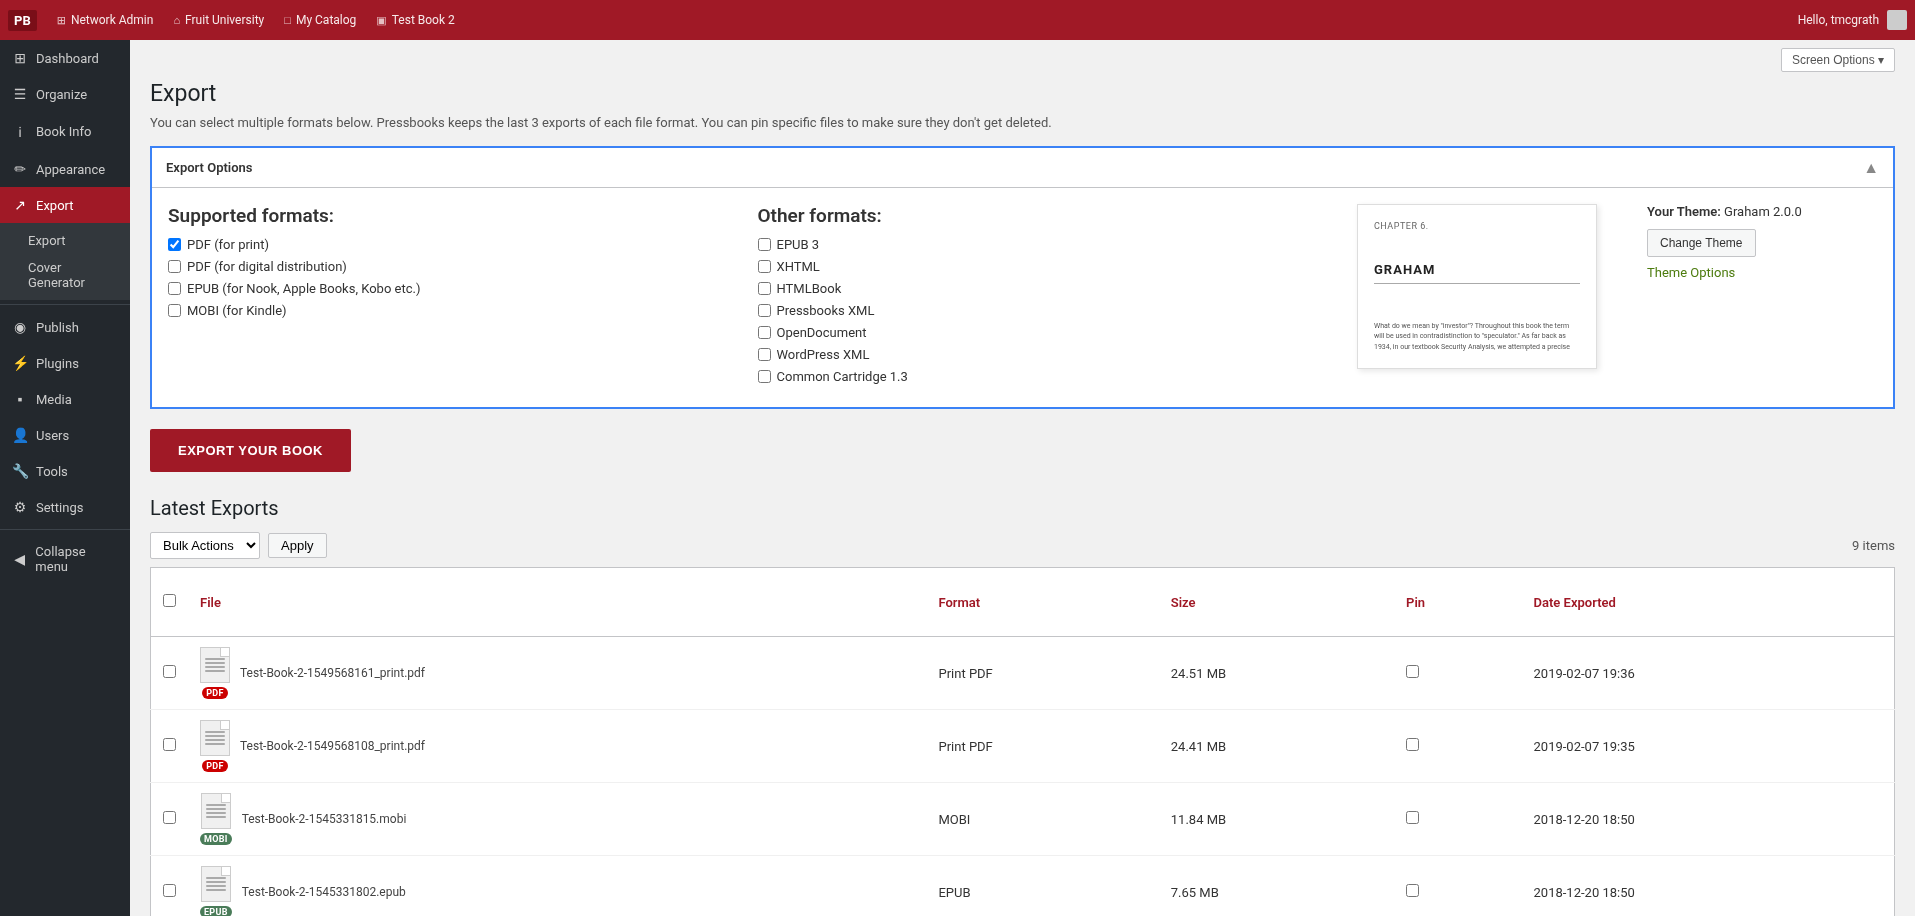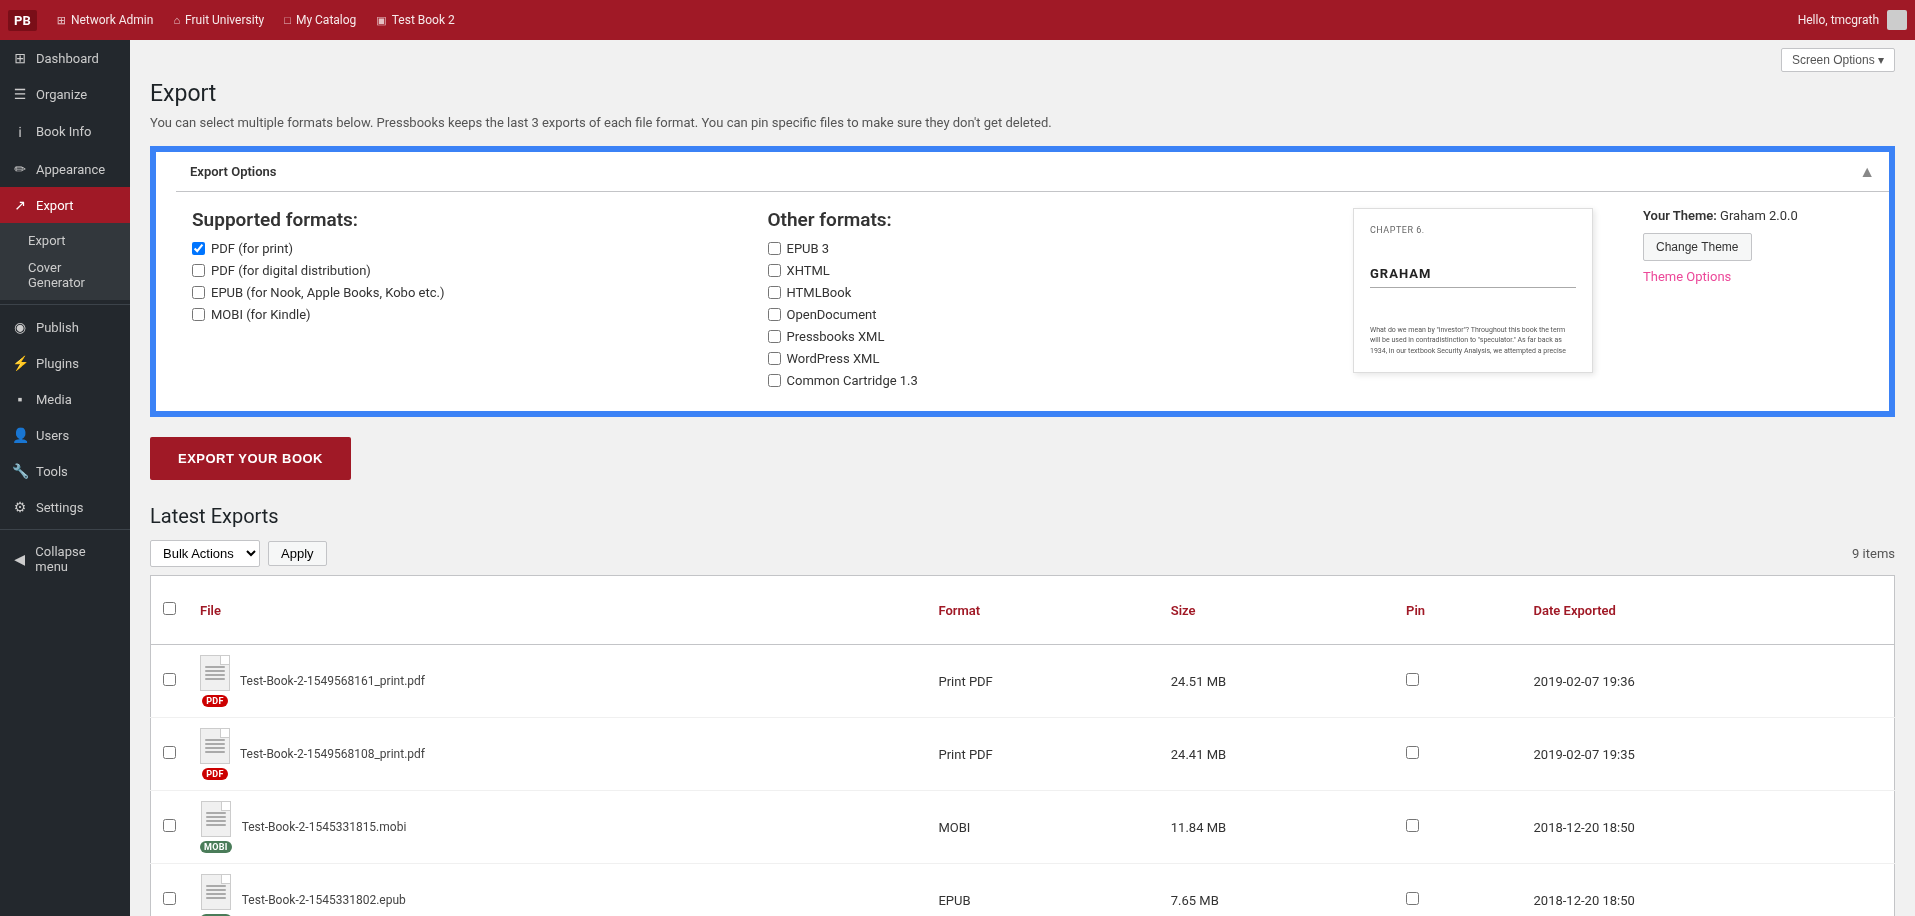--- a/index.html
+++ b/index.html
@@ -117,23 +117,22 @@
     }
     .page-description {
       font-size: 13px;
       color: #555;
       margin-bottom: 16px;
     }
 
     
     .export-options-box {
       background: #fff;
-      border: 6px solid #3b82f6;
+      border: 2px solid #3b82f6;
       margin-bottom: 20px;
-      padding-left: 20px;
     }
     .export-options-header {
       background: #fff;
       border-bottom: 1px solid #c3c4c7;
       padding: 10px 14px;
       display: flex;
       justify-content: space-between;
       align-items: center;
       font-size: 13px;
       font-weight: 600;
@@ -225,21 +224,21 @@
       border: 1px solid #c3c4c7;
       padding: 6px 12px;
       font-size: 12px;
       cursor: pointer;
       border-radius: 2px;
       color: #333;
       margin-bottom: 8px;
       display: inline-block;
     }
     .theme-options-link {
-      color: #ec4899;
+      color: #4d7c0f;
       font-size: 13px;
       text-decoration: none;
       cursor: pointer;
     }
 
     
     .export-book-btn {
       background: #a01926;
       color: #fff;
       border: none;
@@ -510,26 +509,26 @@
           </div>
           <div class="format-item">
             <input type="checkbox" id="xhtml" style="">
             <label for="xhtml">XHTML</label>
           </div>
           <div class="format-item">
             <input type="checkbox" id="htmlbook" style="">
             <label for="htmlbook">HTMLBook</label>
           </div>
           <div class="format-item">
+            <input type="checkbox" id="pressbooks-xml" style="">
+            <label for="pressbooks-xml">Pressbooks XML</label>
+          </div>
+          <div class="format-item">
             <input type="checkbox" id="opendocument" style="">
             <label for="opendocument">OpenDocument</label>
-          </div>
-          <div class="format-item">
-            <input type="checkbox" id="pressbooks-xml" style="">
-            <label for="pressbooks-xml">Pressbooks XML</label>
           </div>
           <div class="format-item">
             <input type="checkbox" id="wordpress-xml" style="">
             <label for="wordpress-xml">WordPress XML</label>
           </div>
           <div class="format-item">
             <input type="checkbox" id="common-cartridge" style="">
             <label for="common-cartridge">Common Cartridge 1.3</label>
           </div>
         </div>

